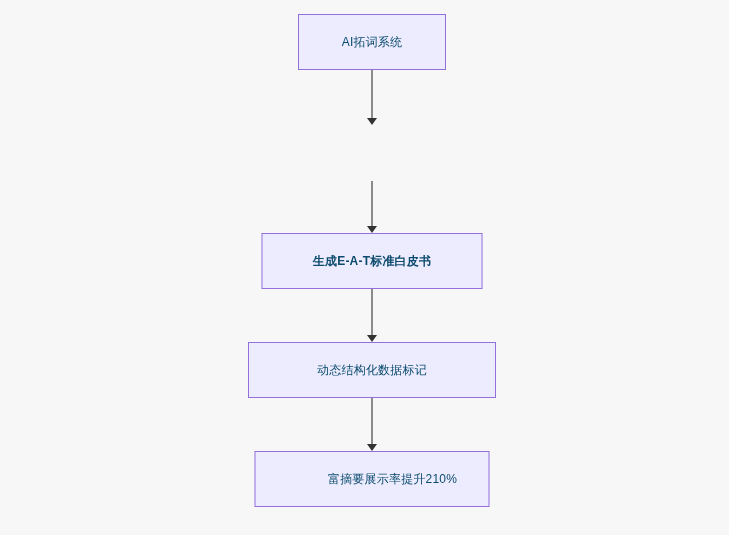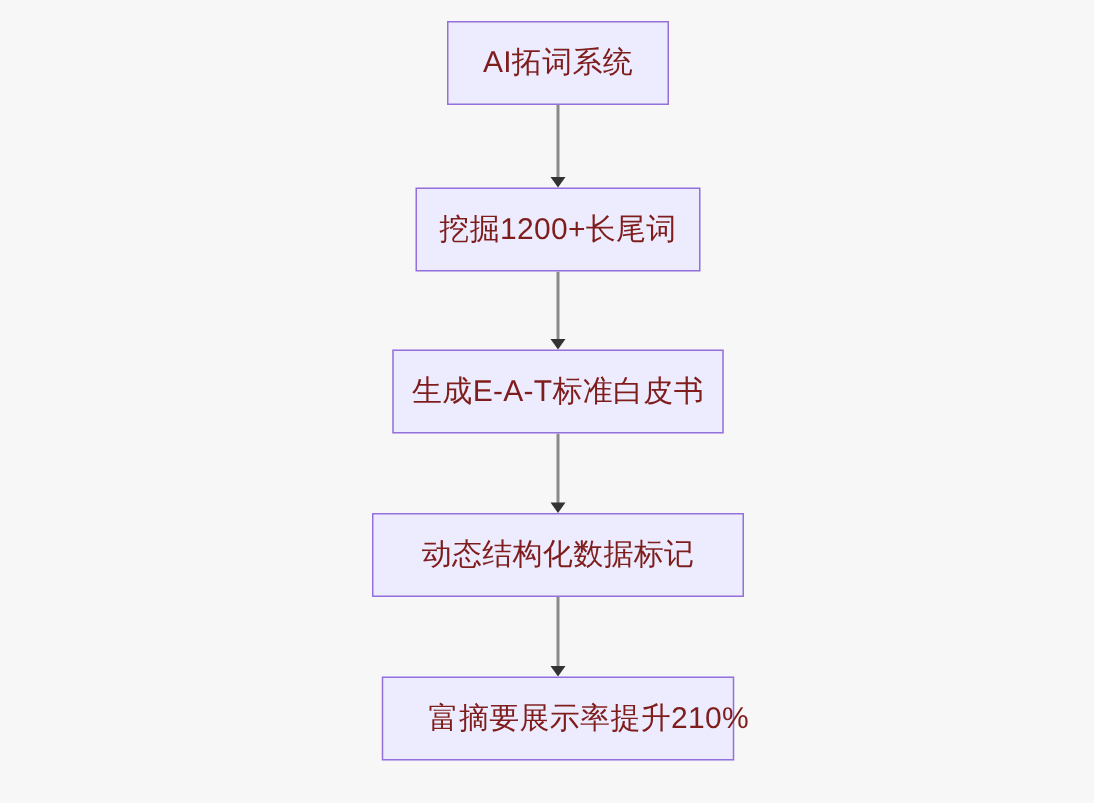--- a/index.html
+++ b/index.html
@@ -23,23 +23,23 @@
     box-sizing: border-box;
     background: #ececfe;
     border: 1.6px solid #9370db;
     border-radius: 0;
     display: flex;
     align-items: center;
     justify-content: center;
     transform: translateX(-50%);
   }
   .node-label {
-    font-size: 20px;
+    font-size: 12px;
     line-height: 1.2;
-    color: #7f1d1d;
+    color: #0c4a6e;
     letter-spacing: 0.2px;
     white-space: nowrap;
     text-align: center;
   }
   .edge {
     position: absolute;
     transform: translateX(-50%);
     width: 14px;
   }
   .edge-line {
@@ -79,24 +79,21 @@
     <div class="edge-arrow" style="top: 46px;"></div>
   </div>
   <div class="edge" style="left: 372px; top: 397px; height: 54px;">
     <div class="edge-line" style="height: 48px;"></div>
     <div class="edge-arrow" style="top: 47px;"></div>
   </div>
 
   <div class="node" style="left: 372px; top: 14px; width: 148px; height: 56px;">
     <span class="node-label">AI拓词系统</span>
   </div>
-  <div class="node" style="left: 372px; top: 125px; width: 190px; height: 56px;">
-    <span class="node-label">挖掘1200+长尾词</span>
-  </div>
-  <div class="node" style="left: 372px; top: 233px; width: 221px; height: 56px;">
+  <div class="node" style="left: 372px; top: 233px; width: 221px; height: 56px; font-weight: bold;">
     <span class="node-label">生成E-A-T标准白皮书</span>
   </div>
   <div class="node" style="left: 372px; top: 342px; width: 248px; height: 56px;">
     <span class="node-label">动态结构化数据标记</span>
   </div>
   <div class="node" style="left: 372px; top: 451px; width: 235px; height: 56px; padding-left: 41px;">
     <span class="node-label">富摘要展示率提升210%</span>
   </div>
 
 </div>

